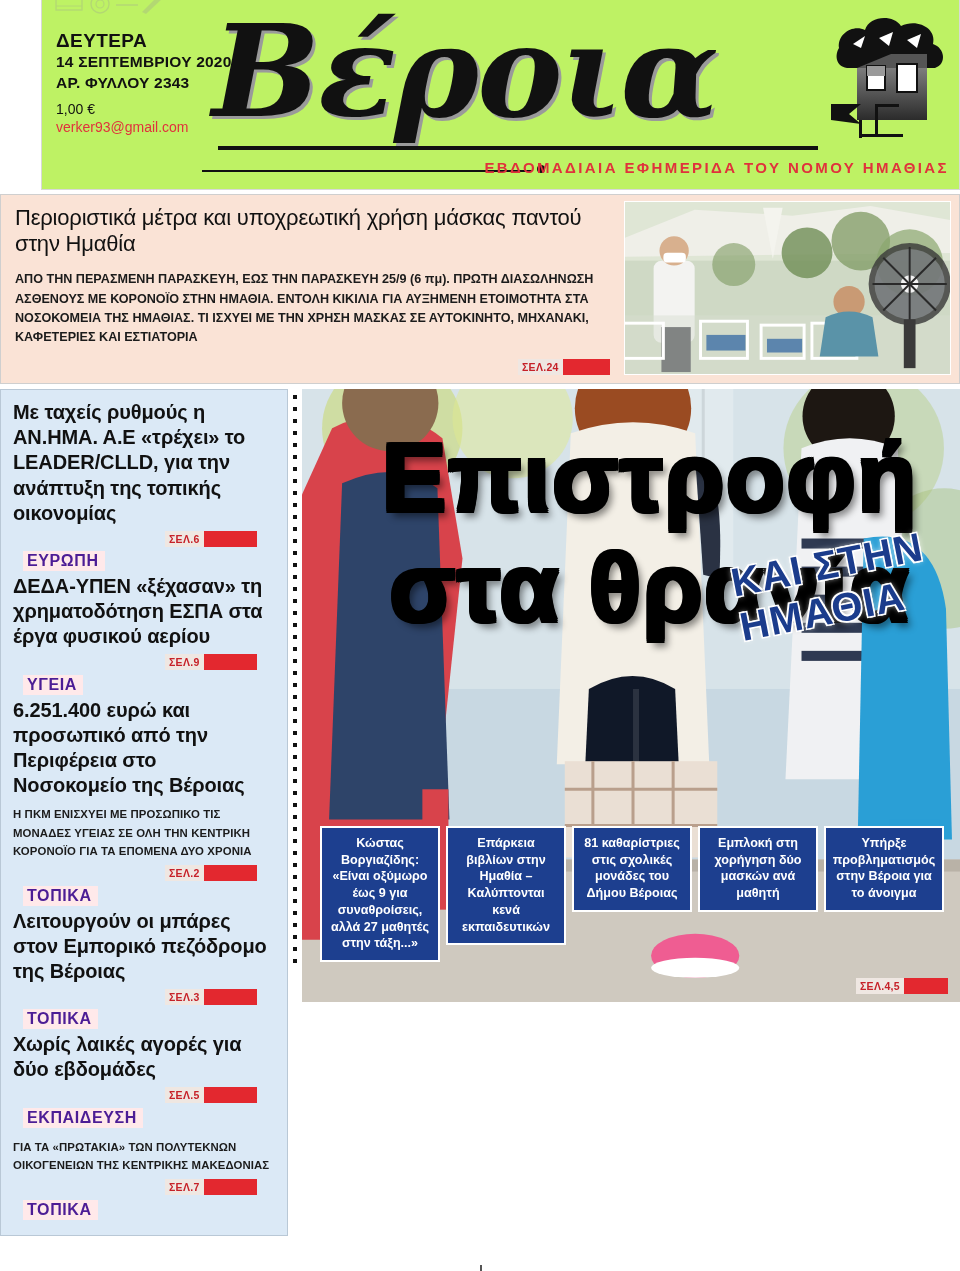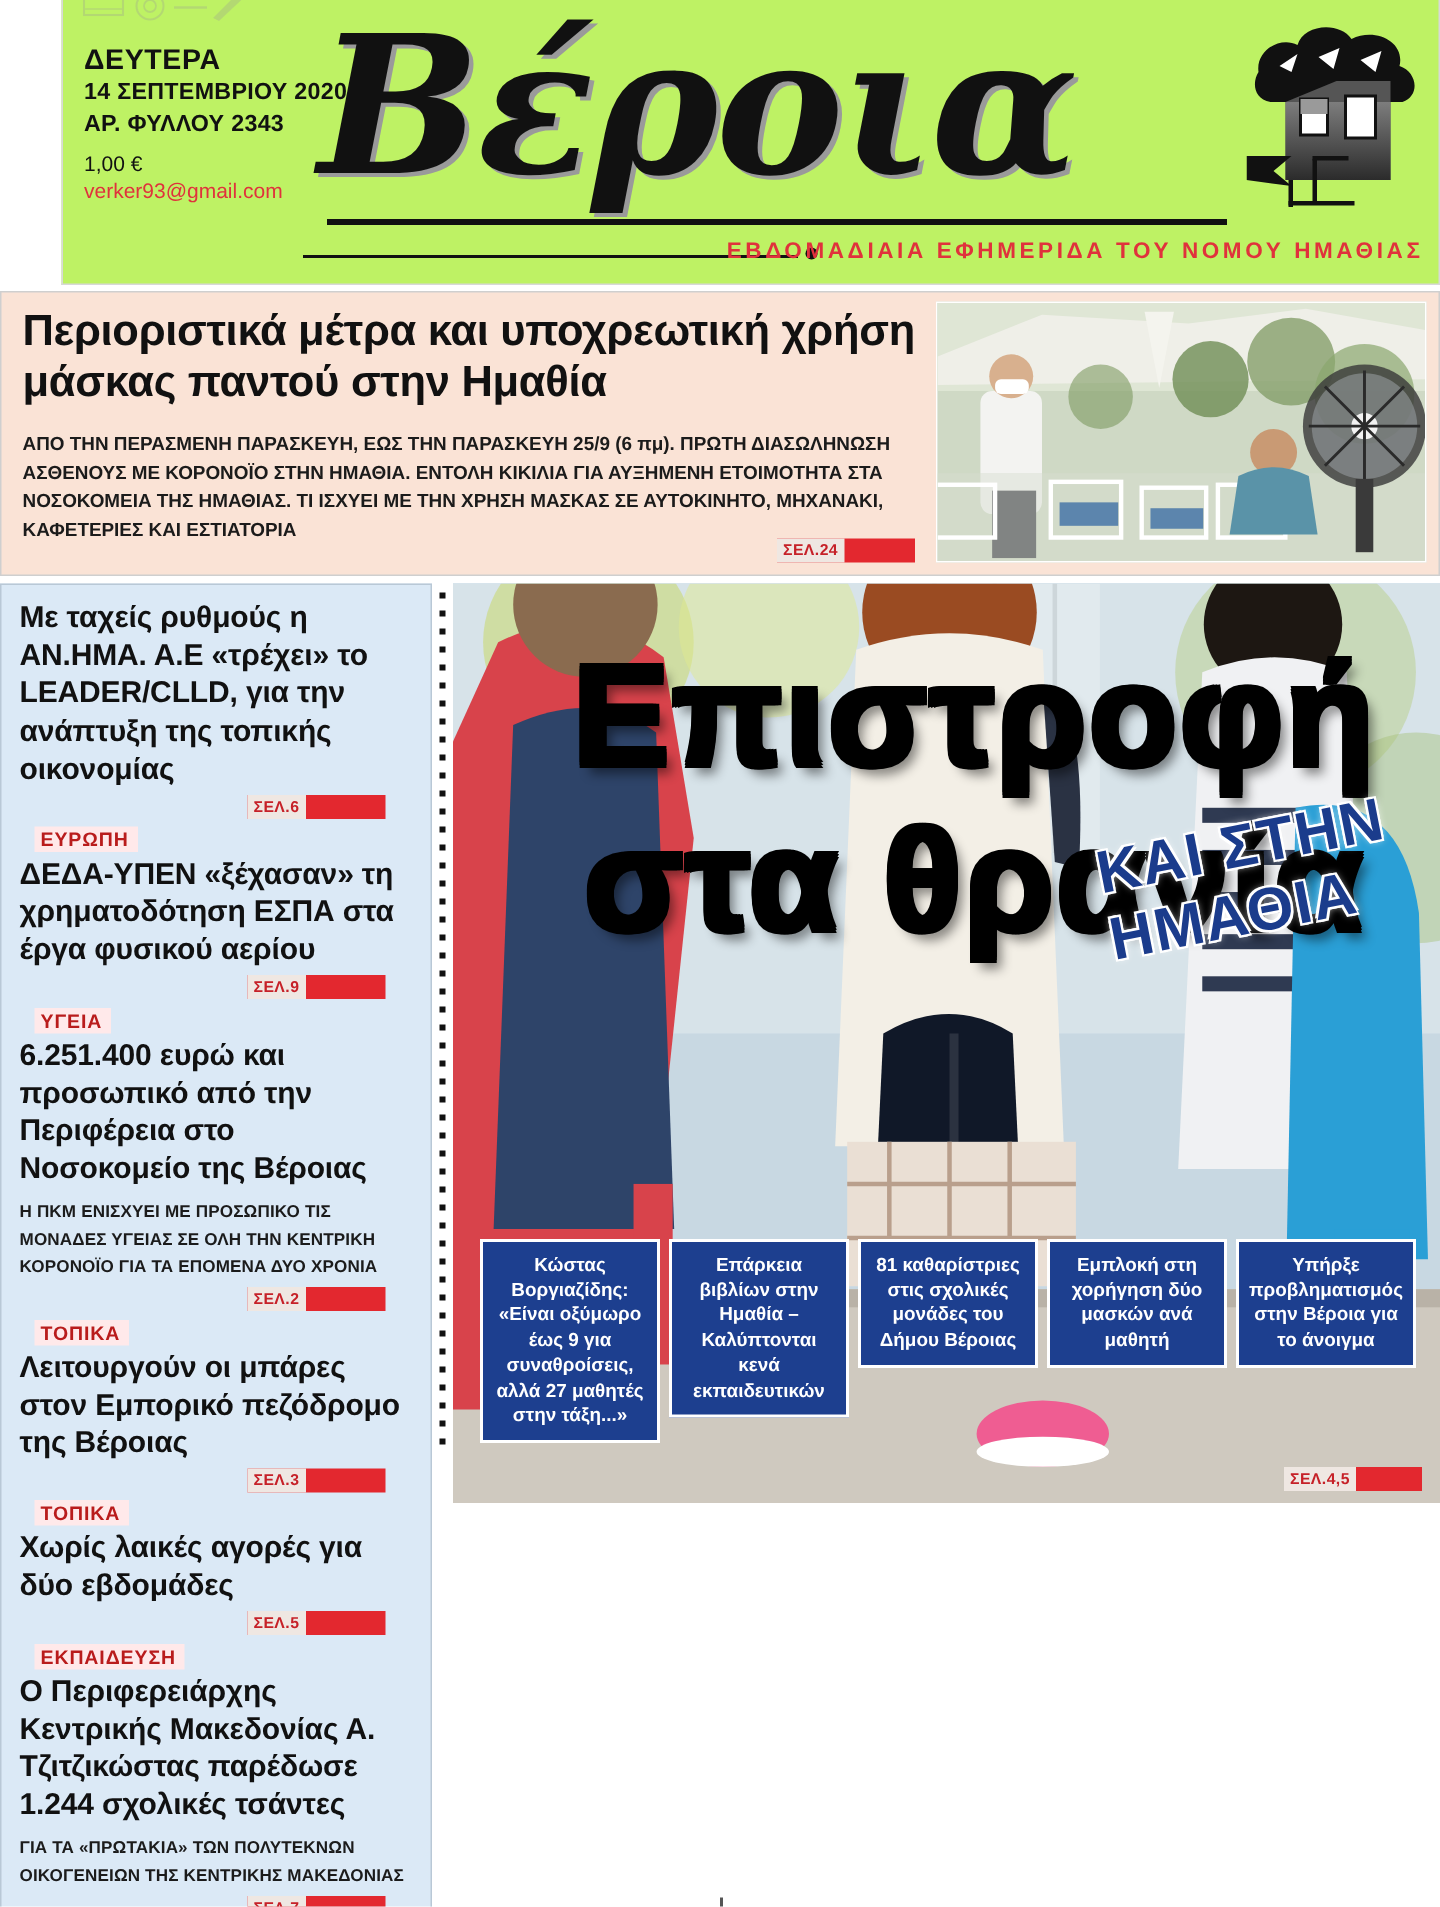--- a/index.html
+++ b/index.html
@@ -31,42 +31,42 @@
   .tagline-row{position:absolute;left:0;right:0;bottom:8px;height:22px;}
   .tag-line{position:absolute;left:160px;top:11px;width:330px;height:2px;background:#111;}
   .tag-dot{position:absolute;left:495px;top:6px;width:8px;height:8px;border-radius:50%;background:#111;}
   .tagline{position:absolute;right:10px;top:0;font-size:15px;font-weight:bold;
            letter-spacing:2.4px;color:#e0323c;}
 
   
   .lead{position:relative;margin:4px 0 0 0;height:190px;background:#fae3d6;
         border:1px solid #cfcfcf;box-sizing:border-box;display:flex;}
   .lead-text{flex:0 0 595px;padding:10px 14px 8px 14px;position:relative;}
-  .lead-h{font-size:29px;font-weight:bold;line-height:1.17;color:#111;letter-spacing:-.2px;}
+  .lead-h{font-size:22px;font-weight:normal;line-height:1.17;color:#111;letter-spacing:-.2px;}
   .lead-sub{margin-top:14px;font-size:12.6px;font-weight:bold;line-height:1.52;color:#1b1b1b;}
   .lead-photo{flex:1;margin:6px 8px 8px 0;background:#cfd8c8;position:relative;overflow:hidden;
               border:1px solid #fff;}
 
   
   .pg{display:inline-block;position:relative;height:16px;width:92px;background:#e3282f;
       vertical-align:middle;}
   .pg span{position:absolute;left:0;top:0;height:16px;line-height:16px;padding:0 4px;
            background:#efe7e2;color:#c62128;font-size:10.5px;font-weight:bold;letter-spacing:.3px;
            white-space:nowrap;}
   .pg.abs{position:absolute;}
 
   
   .body{display:flex;margin-top:5px;height:auto;}
   .sidebar{width:288px;box-sizing:border-box;background:#dbe9f6;border:1px solid #b9c8d6;
            padding:10px 12px 8px 12px;}
   .dots{width:14px;display:flex;flex-direction:column;align-items:center;padding-top:6px;gap:8px;}
   .dots i{display:block;width:4px;height:4px;background:#111;}
   .mainbox{flex:1;}
 
-  .kicker{display:inline-block;background:#ffe9ea;color:#b91c1c;font-size:13px;font-weight:bold;
+  .kicker{display:inline-block;background:#ffe9ea;color:#4c1d95;font-size:16px;font-weight:bold;
           letter-spacing:.6px;padding:1px 6px 1px 4px;margin:0 0 3px 10px;}
   .s-head{font-size:20px;font-weight:bold;line-height:1.26;color:#111;letter-spacing:-.1px;}
   .s-sub{font-size:11.4px;font-weight:bold;line-height:1.62;color:#1b1b1b;margin-top:7px;letter-spacing:.1px;}
   .s-item{margin-bottom:4px;}
   .badge-row{text-align:right;margin-top:3px;padding-right:18px;height:18px;}
 
   
   .hero{position:relative;height:613px;overflow:hidden;background:#bcd3e4;}
   .hero-title{position:absolute;left:0;right:0;top:34px;text-align:center;pointer-events:none;}
   .hero-title .l{
@@ -223,21 +223,20 @@
 
       <div class="s-item">
         <div class="kicker">ΤΟΠΙΚΑ</div>
         <div class="s-head">Χωρίς λαικές αγορές για δύο εβδομάδες</div>
         <div class="badge-row"><span class="pg">
           <span>ΣΕΛ.5</span></span></div>
       </div>
 
       <div class="s-item">
         <div class="kicker">ΕΚΠΑΙΔΕΥΣΗ</div>
-        <div class="s-head">Ο Περιφερειάρχης Κεντρικής Μακεδονίας Α. Τζιτζικώστας παρέδωσε 1.244 σχολικές τσάντες</div>
         <div class="s-sub">ΓΙΑ ΤΑ «ΠΡΩΤΑΚΙΑ» ΤΩΝ ΠΟΛΥΤΕΚΝΩΝ ΟΙΚΟΓΕΝΕΙΩΝ ΤΗΣ ΚΕΝΤΡΙΚΗΣ ΜΑΚΕΔΟΝΙΑΣ</div>
         <div class="badge-row"><span class="pg">
           <span>ΣΕΛ.7</span></span></div>
       </div>
 
       <div class="s-item">
         <div class="kicker">ΤΟΠΙΚΑ</div>
         
         
       </div>

